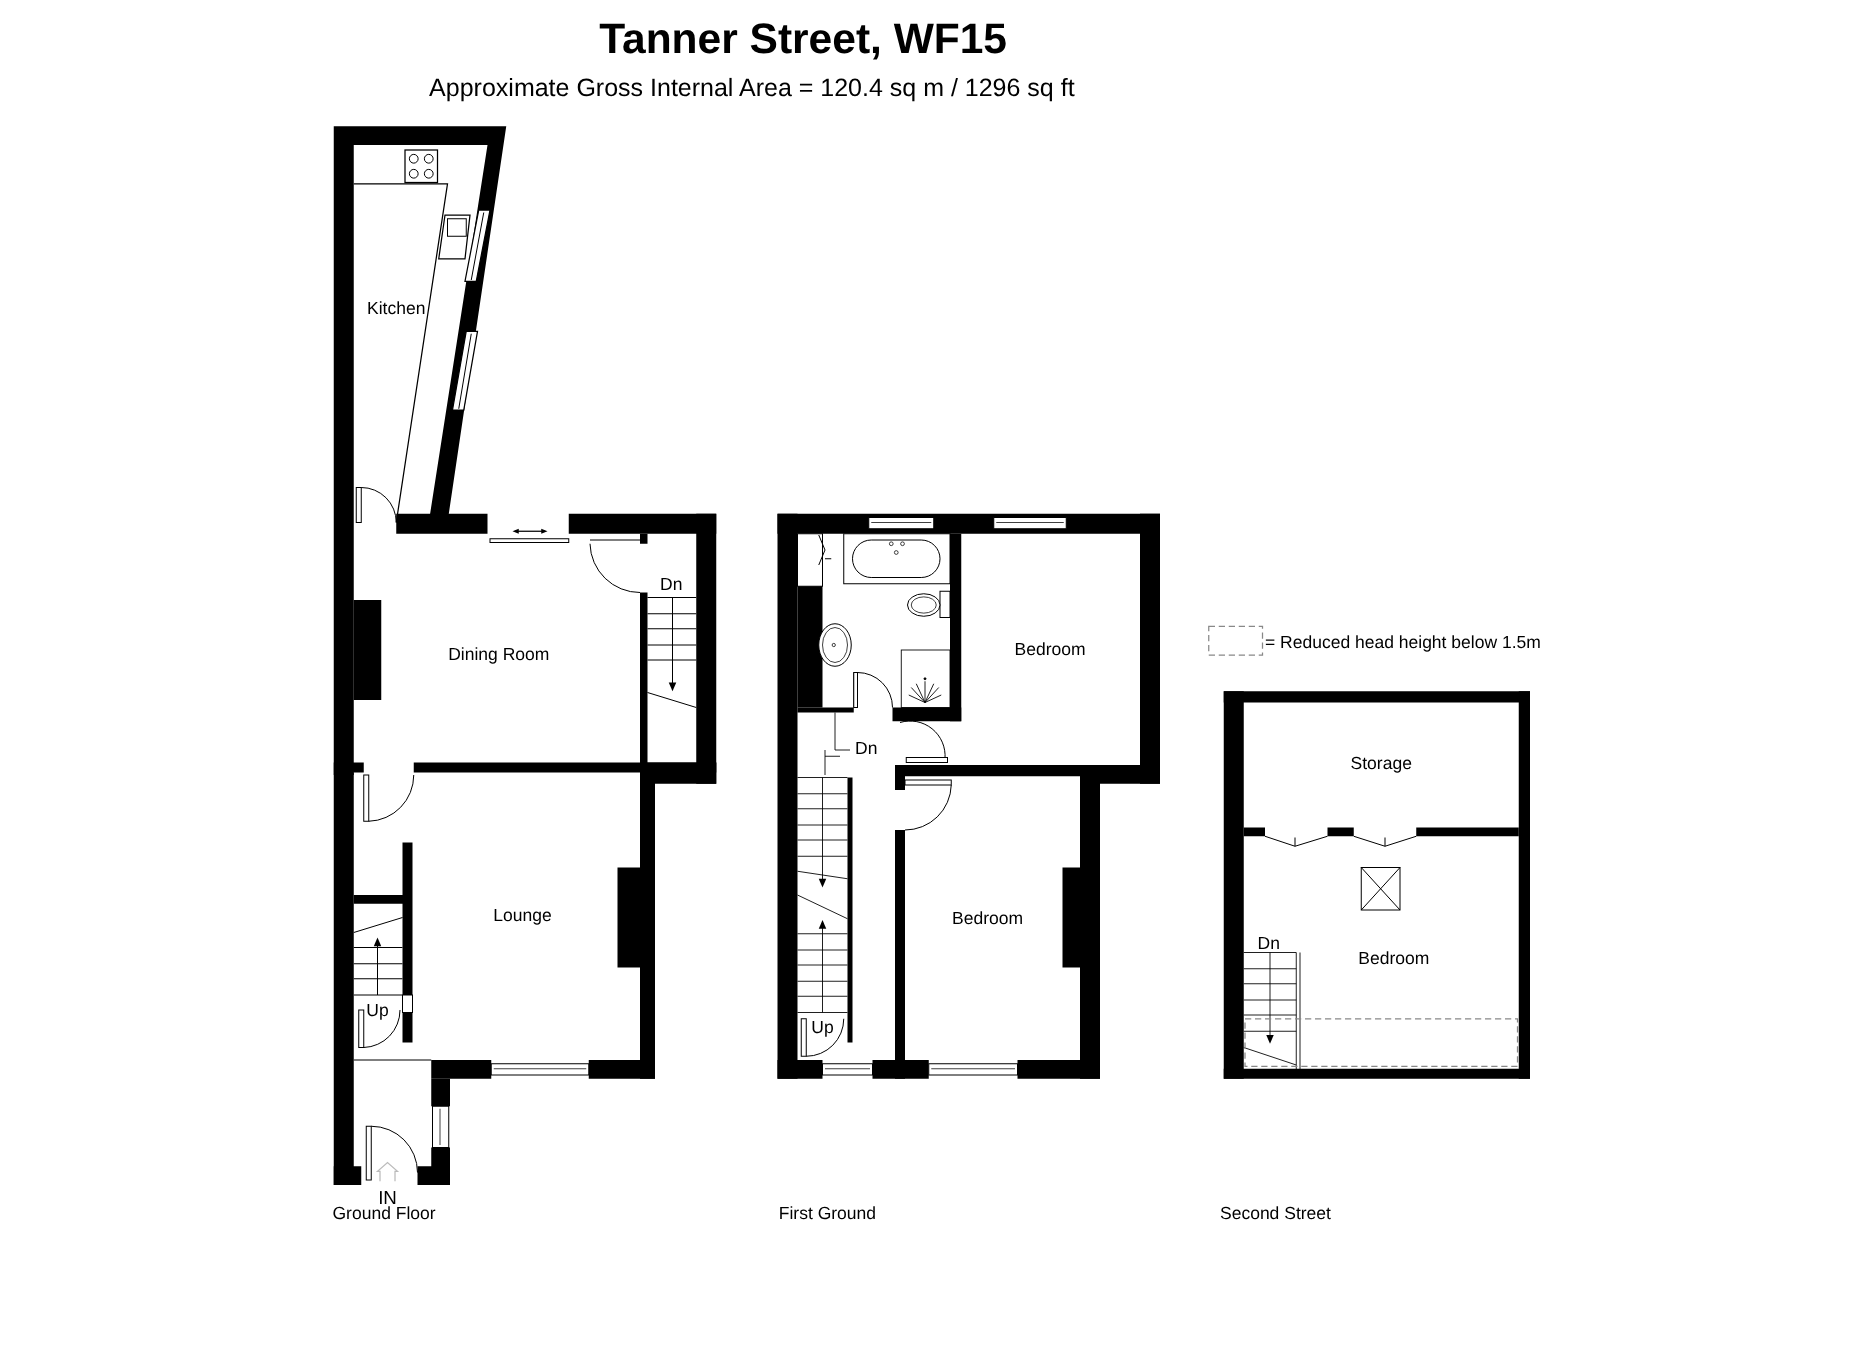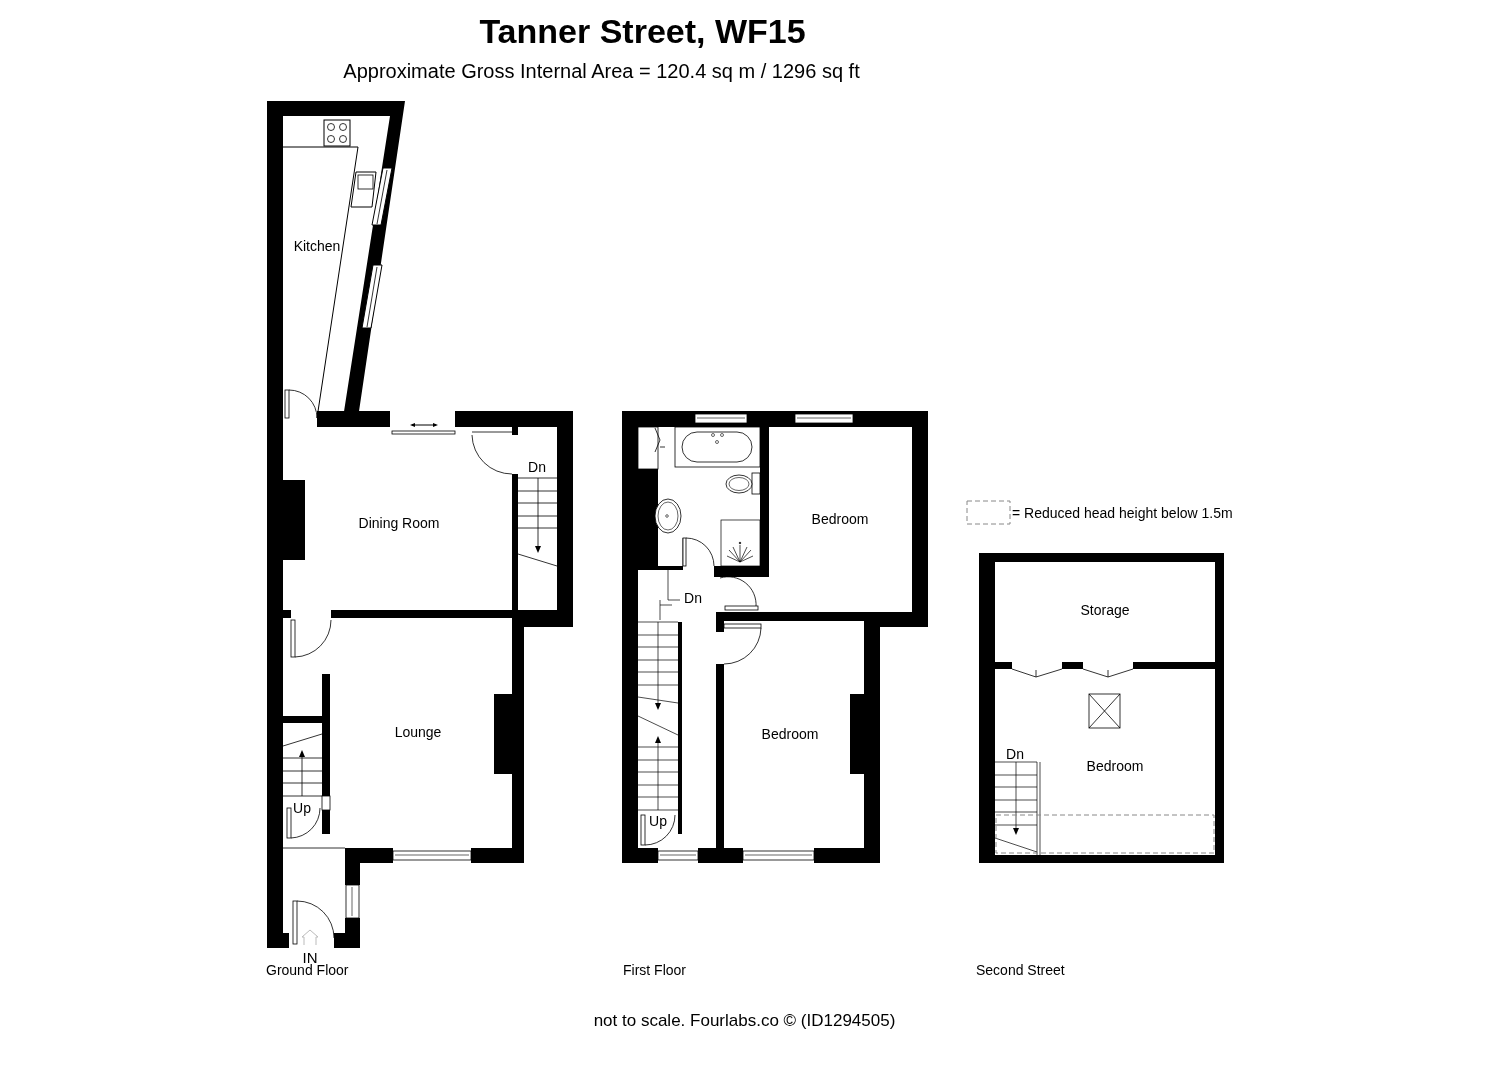--- a/index.html
+++ b/index.html
@@ -270,18 +270,17 @@
     <polygon points="1016,835 1013,828 1019,828" fill="#000"></polygon>
     <text class="room-text" x="1015" y="759" text-anchor="middle">Dn</text>
 
     <rect x="996" y="815" width="218" height="38" fill="none" stroke="#888" stroke-width="1" stroke-dasharray="5,3"></rect>
     <text class="room-text" x="1105" y="615" text-anchor="middle">Storage</text>
     <text class="room-text" x="1115" y="771" text-anchor="middle">Bedroom</text>
   </g>
 </svg>
 
 <div class="floor-label" style="left:266px">Ground Floor</div>
-<div class="floor-label" style="left:623px">First Floor</div>
+<div class="floor-label" style="left:623px">First Ground</div>
 <div class="floor-label" style="left:976px">Second Street</div>
 
 <div class="footer">
-  <div>not to scale. Fourlabs.co © (ID1294505)</div>
 </div>
 
 </body></html>

